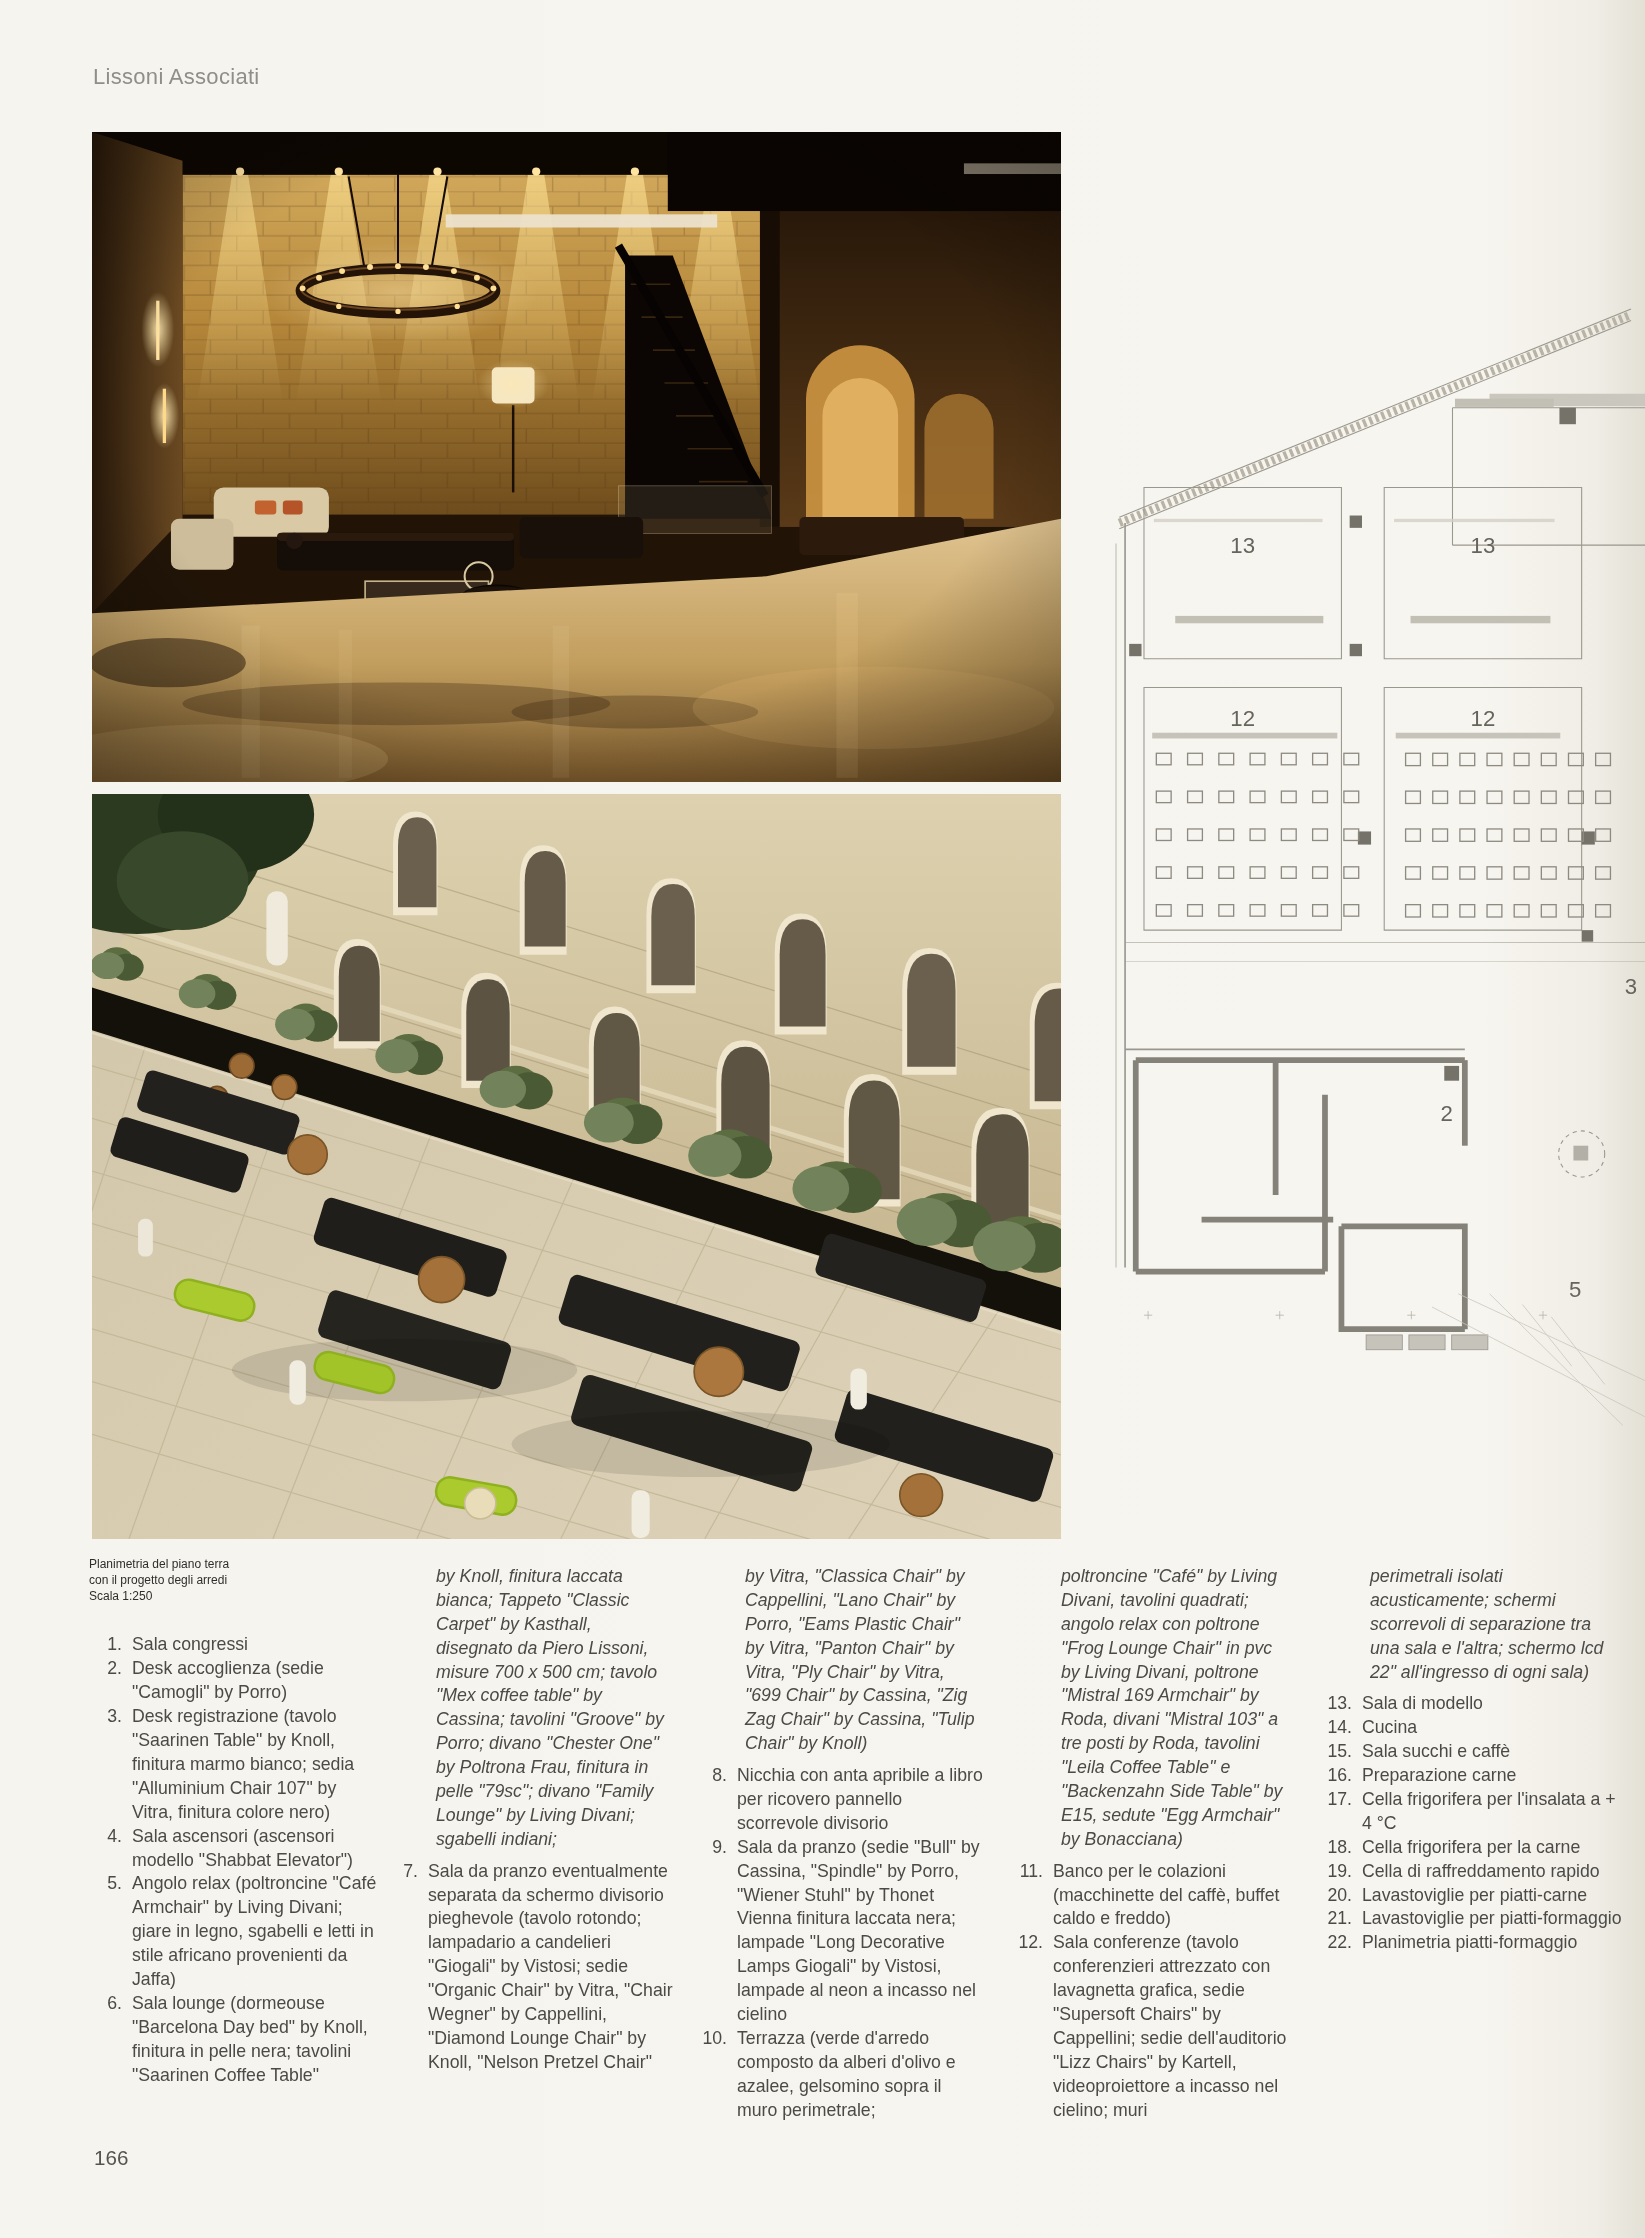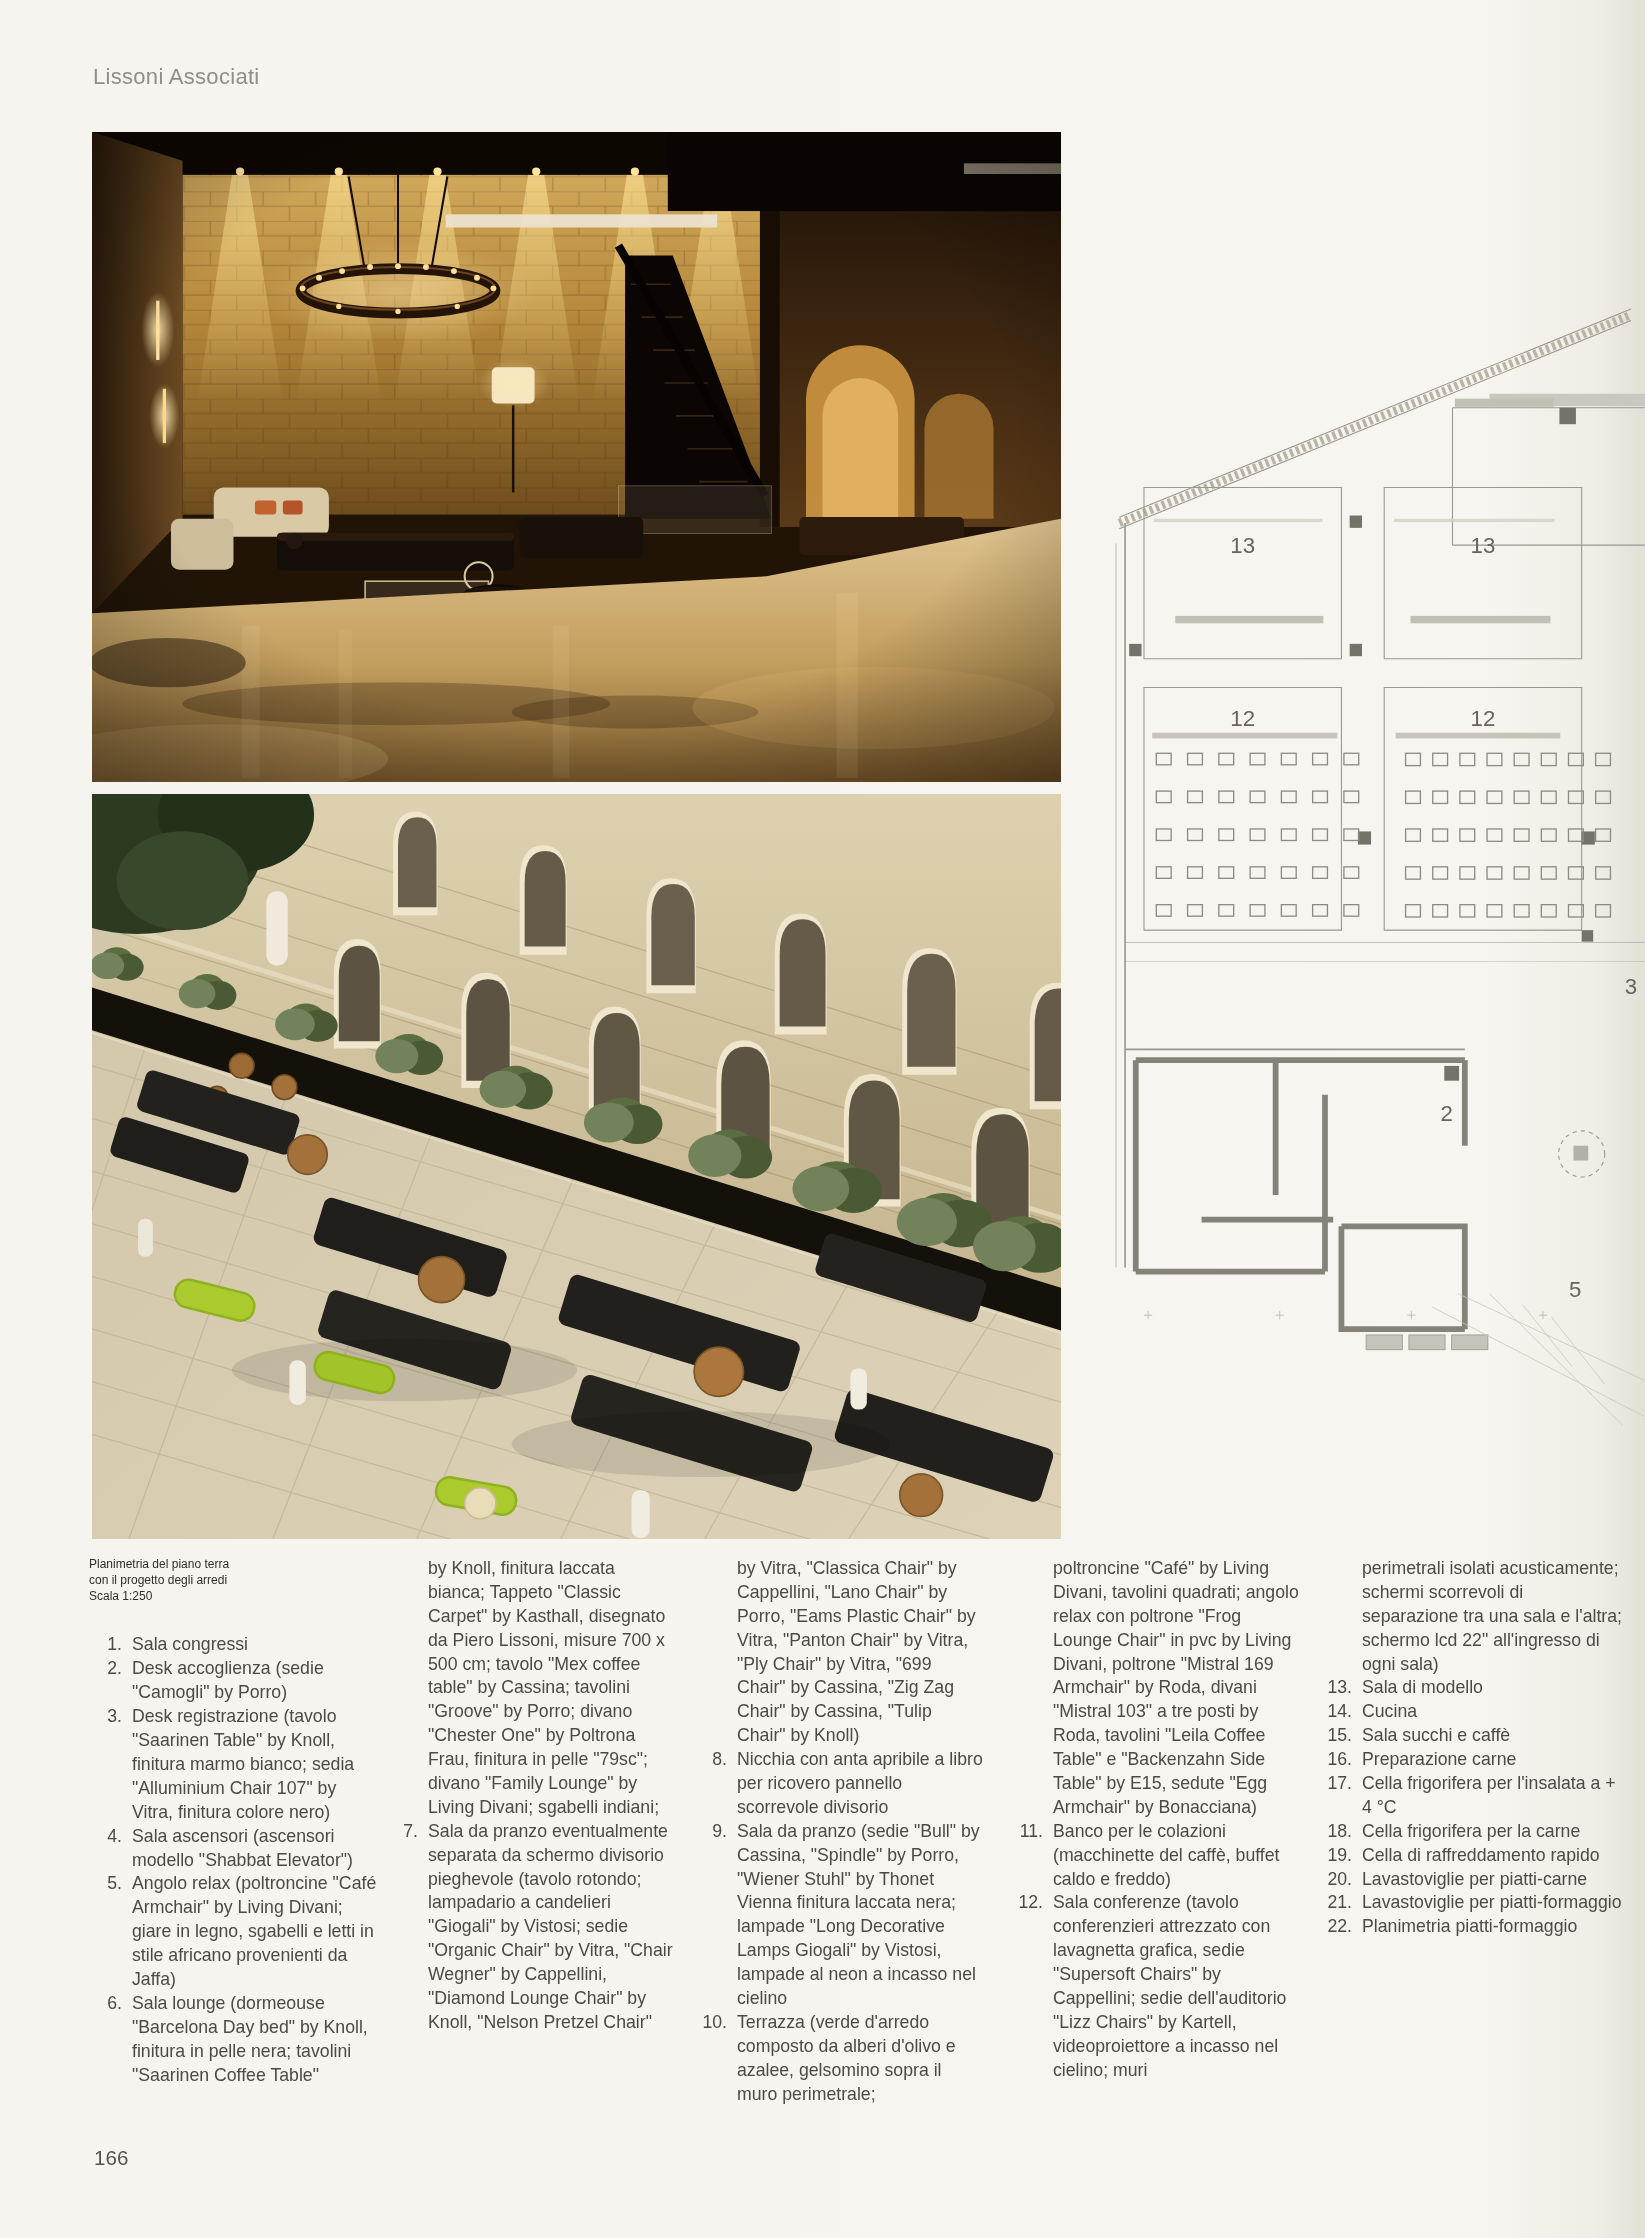--- a/index.html
+++ b/index.html
@@ -8,21 +8,21 @@
         font-family:"Liberation Sans",sans-serif;}
   .header-label{position:absolute;left:93px;top:64px;font-size:22px;color:#8f8e89;letter-spacing:0.3px;}
   .photo{position:absolute;left:92px;width:969px;overflow:hidden;background:#1d1207;}
   #photo1{top:132px;height:650px;}
   #photo2{top:794px;height:745px;background:#d8cdb2;}
   .plan{position:absolute;left:1078px;top:272px;width:568px;height:1160px;}
   .plan svg text{font-family:"Liberation Sans",sans-serif;font-size:27px;fill:#66645c;text-anchor:middle;}
   .cap-col{position:absolute;top:1557px;width:290px;font-size:17.7px;line-height:1.35;color:#4b4a46;}
   .cap-heading{margin:0 0 29px 0;font-size:12px;line-height:1.32;color:#2f2e2b;white-space:pre-line;}
   .cap-body{padding-left:43px;}
-  .cap-body .lead{margin:0;}
+  .cap-body .lead{margin:8px;font-style:italic;}
   .item{position:relative;}
   .num{position:absolute;left:-43px;width:33px;text-align:right;}
   .col-1{left:89px;}
   .col-2{left:385px;}
   .col-3{left:694px;}
   .col-4{left:1010px;}
   .col-5{left:1319px;width:303px;}
   .page-number{position:absolute;left:94px;top:2146px;font-size:20.6px;color:#55544f;}
 </style>
 </head>

